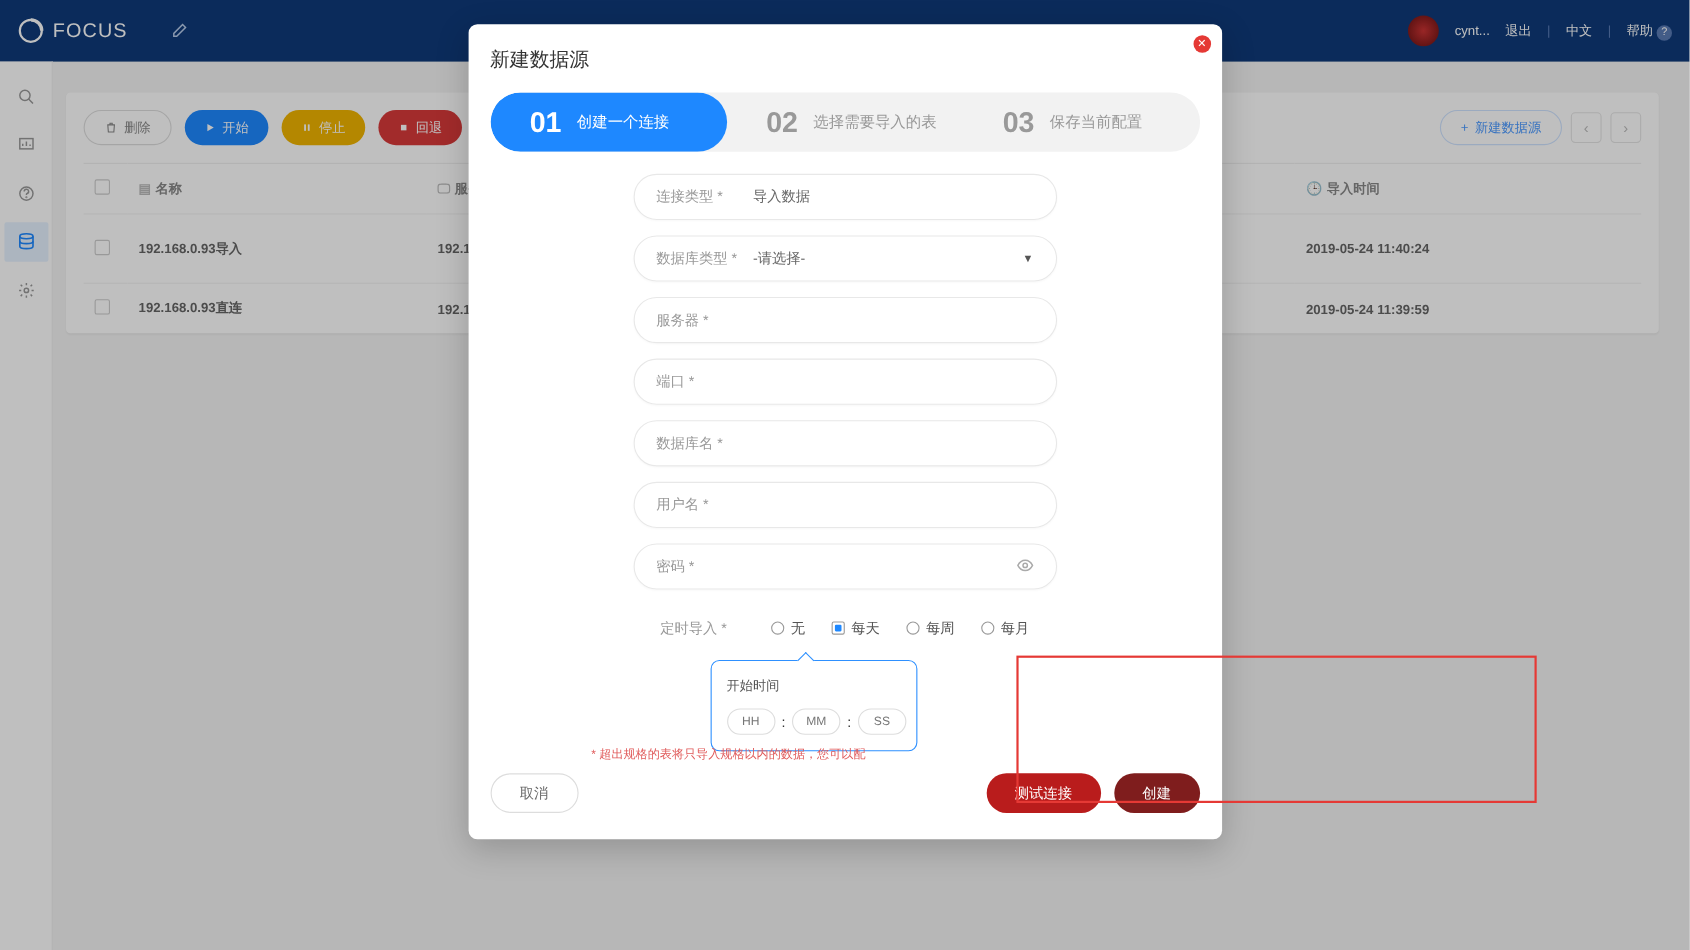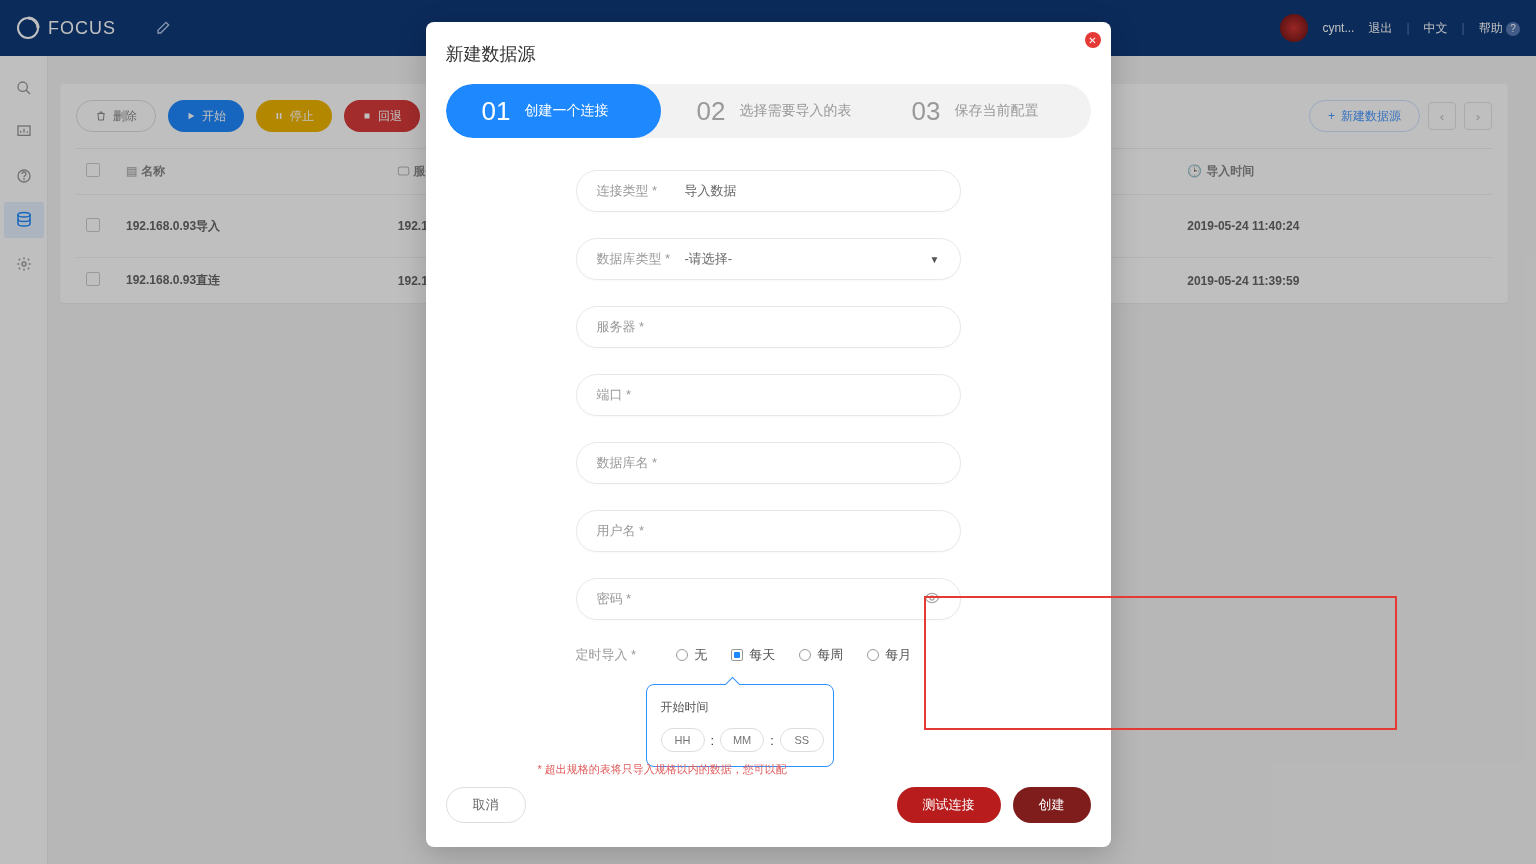--- a/index.html
+++ b/index.html
@@ -50,33 +50,33 @@
 
 .overlay { position: absolute; inset: 0; background: rgba(0,0,0,0.25); display: flex; align-items: flex-start; justify-content: center; }
 .modal { width: 685px; background: #fff; border-radius: 8px; box-shadow: 0 8px 30px rgba(0,0,0,0.2); margin-top: 22px; position: relative; padding: 20px 20px 24px 20px; }
 .modal-title { font-size: 18px; font-weight: 500; color: #333; margin-bottom: 18px; }
 .close-btn { position: absolute; right: 10px; top: 10px; width: 16px; height: 16px; border-radius: 50%; background: #e53935; color: #fff; display: flex; align-items: center; justify-content: center; font-size: 10px; cursor: pointer; }
 
 
 .stepper { height: 54px; background: #f2f2f2; border-radius: 27px; display: flex; overflow: hidden; margin-bottom: 20px; }
 .step { flex: 1; display: flex; align-items: center; gap: 14px; padding-left: 36px; color: #999; }
 .step.active { background: #1e88ff; color: #fff; border-radius: 27px; }
-.step-num { font-size: 26px; font-weight: 400; }
+.step-num { font-size: 26px; font-weight: 700; }
 .step-label { font-size: 14px; }
 
 
 .form { display: flex; flex-direction: column; gap: 14px; align-items: center; }
-.field { width: 385px; height: 42px; border: 1px solid #e8e8e8; border-radius: 21px; display: flex; align-items: center; padding: 0 20px; box-shadow: 0 1px 2px rgba(0,0,0,0.03); position: relative; margin-top: 12px; }
+.field { width: 385px; height: 42px; border: 1px solid #e8e8e8; border-radius: 21px; display: flex; align-items: center; padding: 0 20px; box-shadow: 0 1px 2px rgba(0,0,0,0.03); position: relative; }
 .field-label { font-size: 13px; color: #999; min-width: 88px; }
 .field-value { font-size: 13px; color: #666; }
 .field .eye { margin-left: auto; color: #aaa; }
 .dropdown-caret { margin-left: auto; font-size: 10px; color: #555; }
 
 
-.schedule-row { width: 385px; display: flex; align-items: center; gap: 24px; height: 42px; }
+.schedule-row { width: 385px; display: flex; align-items: center; gap: 24px; height: 42px; justify-content: center; }
 .schedule-label { font-size: 13px; color: #999; margin-right: 16px; }
 .radio-item { display: flex; align-items: center; gap: 6px; font-size: 13px; color: #555; cursor: pointer; }
 .radio { width: 12px; height: 12px; border: 1px solid #999; border-radius: 50%; display: inline-block; position: relative; }
 .radio.square { border-radius: 2px; }
 .radio.checked::after { content:""; position:absolute; inset: 2px; background: #1e88ff; border-radius: 1px; }
 
 
 .time-pop { width: 188px; border: 1px solid #2e90ff; border-radius: 8px; padding: 14px; position: relative; }
 .time-pop::before { content:""; position:absolute; top: -6px; left: 80px; width: 10px; height: 10px; background: #fff; border-left:1px solid #2e90ff; border-top:1px solid #2e90ff; transform: rotate(45deg); }
 .time-title { font-size: 12px; color: #555; margin-bottom: 12px; }

